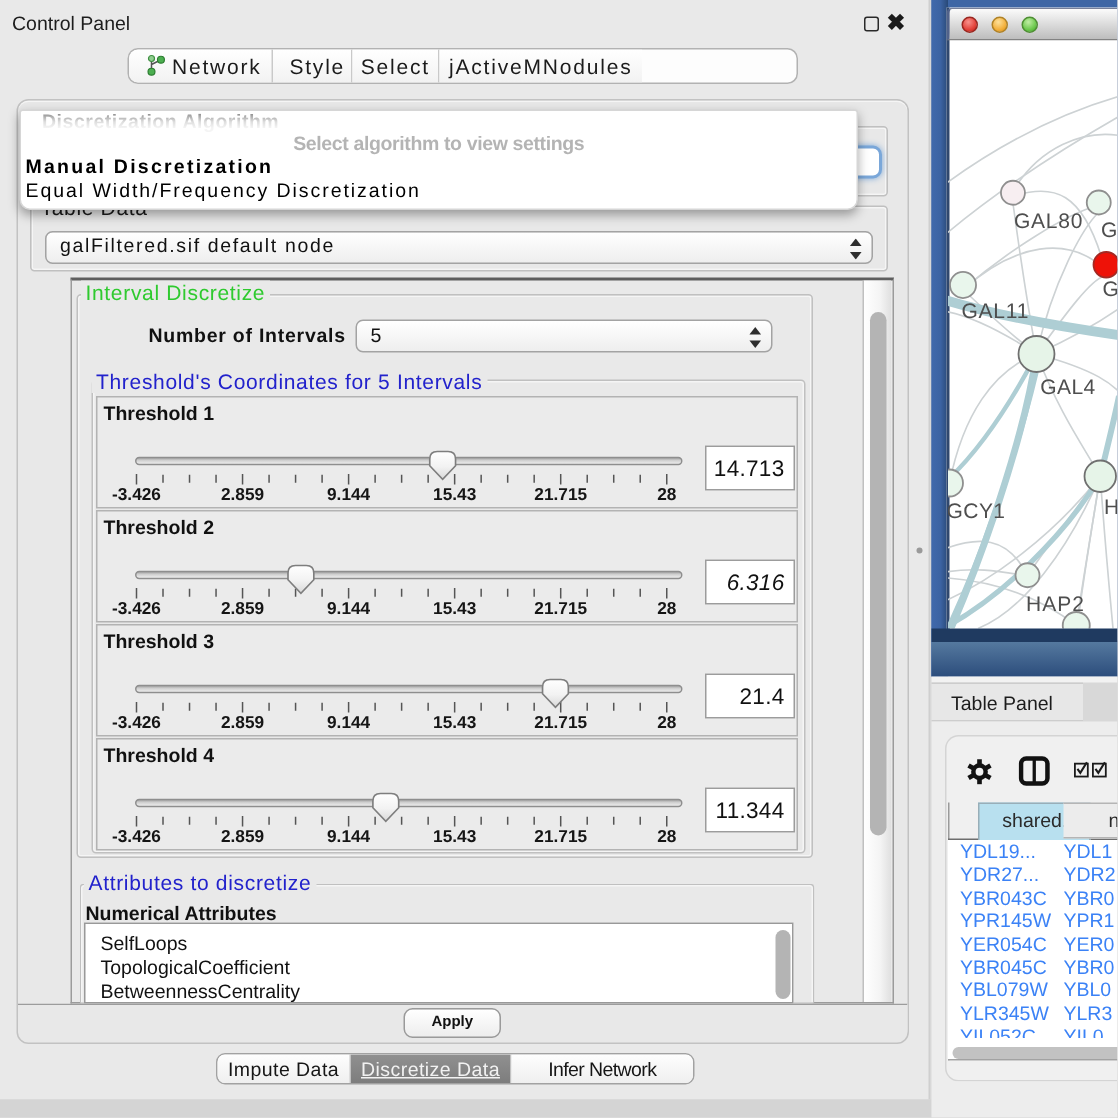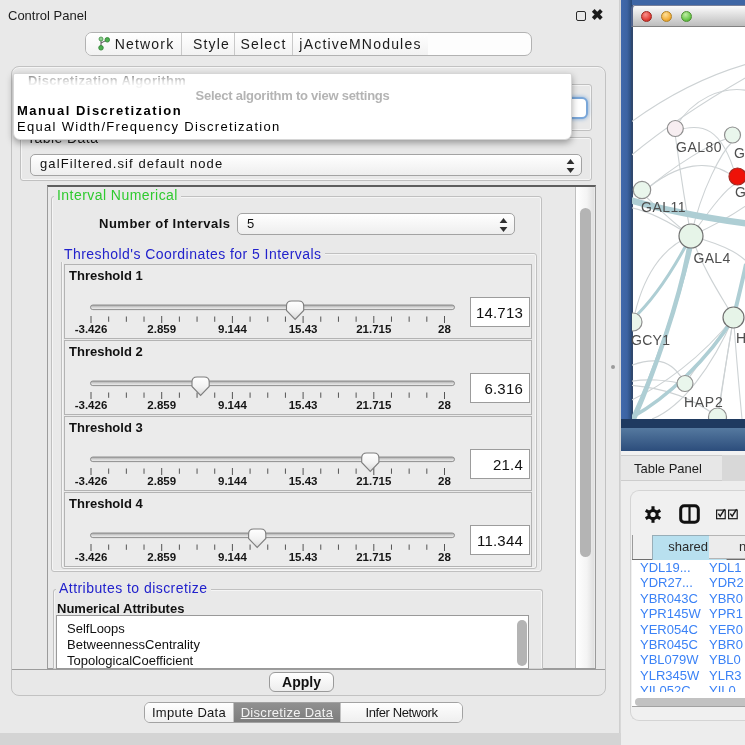--- a/index.html
+++ b/index.html
@@ -39,21 +39,21 @@
 .thpanel { position:absolute; left:64px; width:468px; height:75px; background:#ebebeb; border:1px solid #b3b3b3; }
 .thlabel { position:absolute; font-size:13px; font-weight:bold; color:#111; }
 .valbox { position:absolute; left:470px; width:60px; height:30px; background:#ffffff; border:1px solid #9c9c9c; font-size:15px; letter-spacing:.2px; color:#111; text-align:right; padding-right:6px; line-height:29px; }
 
 
 #attlist { left:56px; top:615px; width:473px; height:54px; background:#ffffff; border:1px solid #999999; font-size:13px; color:#111; overflow:hidden; padding-top:5px; }
 #attlist div { padding-left:10px; height:16px; line-height:16px; }
 
 
 #applyrow { left:12px; top:669px; width:593px; height:25px; background:#e8e8e8; border-top:1px solid #9c9c9c; border-radius:0 0 8px 8px; }
-#applybtn { left:269px; top:672px; width:65px; height:20px; background:linear-gradient(#ffffff,#ededed); border:1px solid #9a9a9a; border-radius:6px; font-size:14px; font-weight:bold; color:#111; text-align:center; line-height:18px; }
+#applybtn { left:269px; top:672px; width:65px; height:20px; background:linear-gradient(#ffffff,#ededed); border:1px solid #9a9a9a; border-radius:6px; font-size:10px; font-weight:bold; color:#111; text-align:center; line-height:18px; }
 
 
 #btabs { left:144px; top:702px; width:319px; height:21px; border:1px solid #a2a2a2; border-radius:6px; display:flex; overflow:hidden; background:#fff; }
 .bseg { height:100%; display:flex; align-items:center; justify-content:center; font-size:13px; letter-spacing:.3px; color:#161616; border-right:1px solid #c2c2c2; background:linear-gradient(#fefefe,#efefef);text-align:center; }
 .bseg:last-child { border-right:none; }
 .bseg.dark { background:linear-gradient(#909090,#7d7d7d); color:#f2f2f2;text-decoration:underline; }
 
 
 #popup { left:13px; top:73px; width:559px; height:67px; background:#ffffff; border:1px solid #d6d6d6; border-radius:2px 2px 7px 7px; box-shadow:0 3px 7px rgba(0,0,0,.35); }
 #popup .dim { position:absolute; left:14px; top:-1px; font-size:13px; font-weight:bold; letter-spacing:.35px; color:transparent; background:linear-gradient(#555555,#a8a8a8 28%,#dedede 55%,#f4f4f4 82%); -webkit-background-clip:text; background-clip:text; }
@@ -117,21 +117,21 @@
         <path d="M4 0 L7.6 4.6 L0.4 4.6 Z" fill="#2e2e2e"></path>
         <path d="M4 13 L7.6 8.4 L0.4 8.4 Z" fill="#2e2e2e"></path>
       </svg>
 </div>
 
 <div class="abs" id="spane"></div>
 <div class="abs" id="vsb-track"></div>
 <div class="abs" id="vsb-thumb"></div>
 
 <div class="grp" style="left:51px; top:196px; width:491px; height:376px;"></div>
-<div class="grptitle" style="left:54px; top:187px; color:#2fca2f; background:#e9e9e9;">Interval Numerical</div>
+<div class="grptitle" style="left:54px; top:187px; color:#2fca2f; background:#e9e9e9;">Interval Discretize</div>
 <div class="abs" style="left:99px; top:216px; font-size:13px; font-weight:bold; color:#111; letter-spacing:.5px;">Number of Intervals</div>
 <div class="combo" style="left:237px; top:213px; width:278px;">5
   <svg class="spin" style="right:6px; top:4px;" width="8" height="13" viewBox="0 0 8 13">
         <path d="M4 0 L7.6 4.6 L0.4 4.6 Z" fill="#2e2e2e"></path>
         <path d="M4 13 L7.6 8.4 L0.4 8.4 Z" fill="#2e2e2e"></path>
       </svg>
 </div>
 
 <div class="grp" style="left:61px; top:253px; width:476px; height:316px;"></div>
 <div class="grptitle" style="left:61px; top:246px; color:#2222cc; background:#e9e9e9;">Threshold's Coordinates for 5 Intervals</div>
@@ -220,21 +220,21 @@
       <line x1="362.82" y1="52.5" x2="362.82" y2="57.8" stroke="#555555" stroke-width="1"></line>
       <line x1="380.50" y1="52" x2="380.50" y2="59" stroke="#555555" stroke-width="1"></line>
       <text x="27.0" y="69" text-anchor="middle" font-size="11.5" font-weight="bold" fill="#151515" font-family="Liberation Sans, sans-serif">-3.426</text>
       <text x="97.7" y="69" text-anchor="middle" font-size="11.5" font-weight="bold" fill="#151515" font-family="Liberation Sans, sans-serif">2.859</text>
       <text x="168.4" y="69" text-anchor="middle" font-size="11.5" font-weight="bold" fill="#151515" font-family="Liberation Sans, sans-serif">9.144</text>
       <text x="239.1" y="69" text-anchor="middle" font-size="11.5" font-weight="bold" fill="#151515" font-family="Liberation Sans, sans-serif">15.43</text>
       <text x="309.8" y="69" text-anchor="middle" font-size="11.5" font-weight="bold" fill="#151515" font-family="Liberation Sans, sans-serif">21.715</text>
       <text x="380.5" y="69" text-anchor="middle" font-size="11.5" font-weight="bold" fill="#151515" font-family="Liberation Sans, sans-serif">28</text>
       <path d="M 128.0 42 Q 128.0 37 133.0 37 L 140.2 37 Q 145.2 37 145.2 42 L 145.2 46.5 L 136.6 55.5 L 128.0 46.5 Z" fill="url(#th1)" stroke="#7e7e7e" stroke-width="1.1"></path>
     </svg>
-<div class="valbox" style="top:373px;">6.316</div>
+<div class="valbox" style="top:373px;font-style:italic;">6.316</div>
 <div class="thpanel" style="top:416px;"></div>
 <div class="thlabel" style="left:69px; top:420px;">Threshold 3</div>
 <svg class="abs" style="left:64px; top:416px;" width="468" height="75" viewBox="0 0 468 75">
       <defs>
         <linearGradient id="tg2" x1="0" y1="0" x2="0" y2="1">
           <stop offset="0" stop-color="#9e9e9e"></stop>
           <stop offset="0.45" stop-color="#d2d2d2"></stop>
           <stop offset="1" stop-color="#f2f2f2"></stop>
         </linearGradient>
         <linearGradient id="th2" x1="0" y1="0" x2="0" y2="1">
@@ -319,22 +319,22 @@
       <text x="380.5" y="69" text-anchor="middle" font-size="11.5" font-weight="bold" fill="#151515" font-family="Liberation Sans, sans-serif">28</text>
       <path d="M 184.6 42 Q 184.6 37 189.6 37 L 196.8 37 Q 201.8 37 201.8 42 L 201.8 46.5 L 193.2 55.5 L 184.6 46.5 Z" fill="url(#th3)" stroke="#7e7e7e" stroke-width="1.1"></path>
     </svg>
 <div class="valbox" style="top:525px;">11.344</div>
 
 <div class="grp" style="left:53px; top:589px; width:490px; height:80px; border-bottom:none; border-radius:3px 3px 0 0;"></div>
 <div class="grptitle" style="left:56px; top:580px; color:#2222cc; background:#e9e9e9;">Attributes to discretize</div>
 <div class="abs" style="left:57px; top:601px; font-size:13px; font-weight:bold; color:#111;">Numerical Attributes</div>
 <div class="abs" id="attlist">
   <div>SelfLoops</div>
+  <div>TopologicalCoefficient</div>
   <div>BetweennessCentrality</div>
-  <div>TopologicalCoefficient</div>
 </div>
 <div class="abs" style="left:517px; top:620px; width:10px; height:46px; background:#b4b4b4; border-radius:5px;"></div>
 
 <div class="abs" id="applyrow"></div>
 <div class="abs" id="applybtn">Apply</div>
 
 <div class="abs" id="btabs">
   <div class="bseg" style="width:89px;">Impute Data</div>
   <div class="bseg dark" style="width:107px;">Discretize Data</div>
   <div class="bseg" style="width:121px; letter-spacing:-0.4px;">Infer Network</div>

